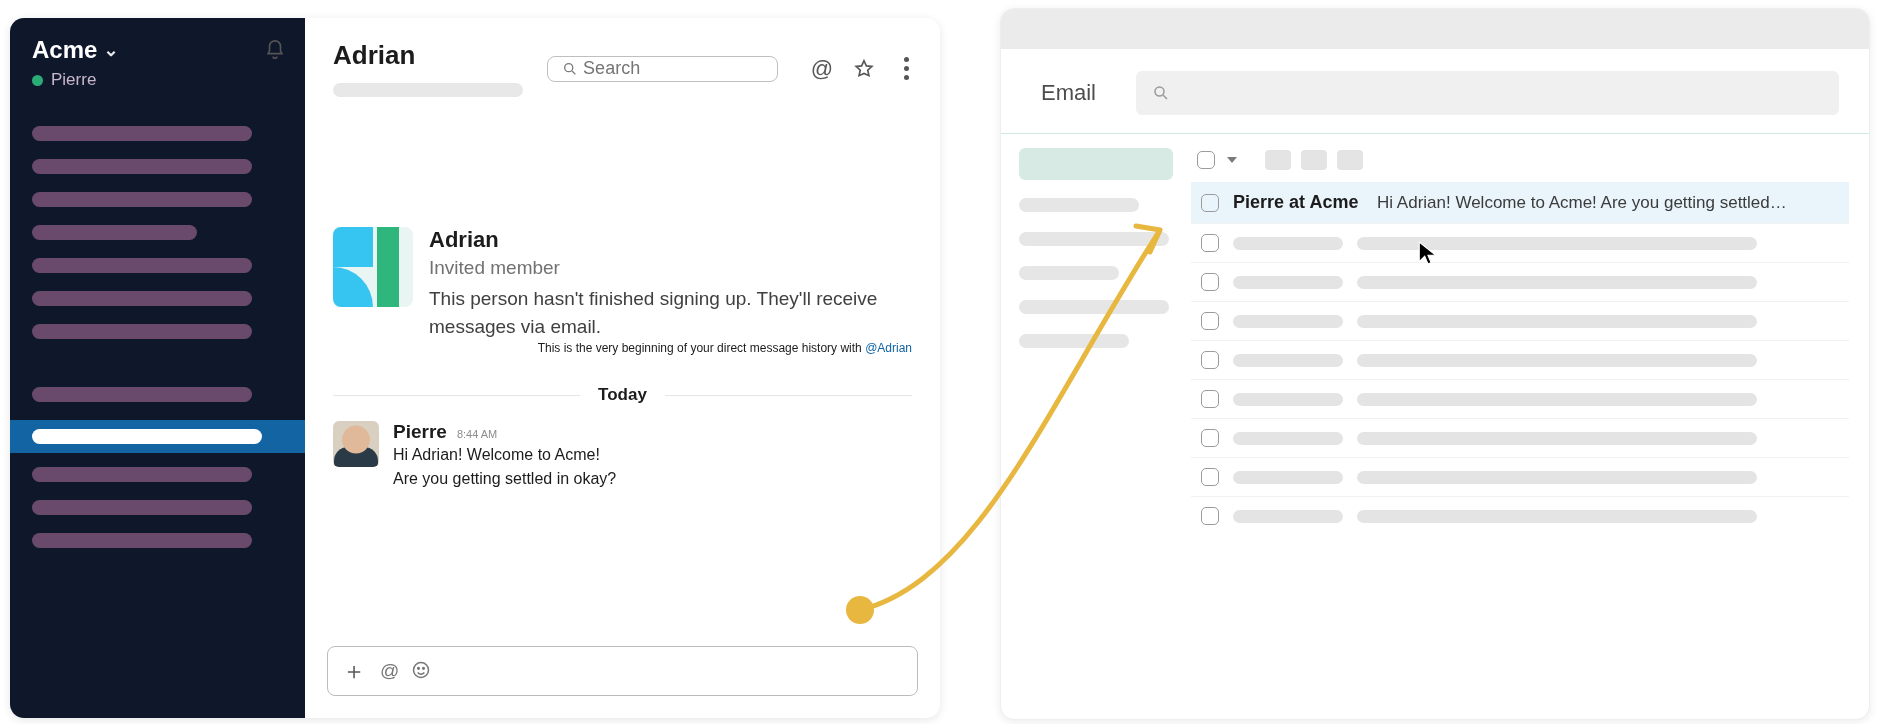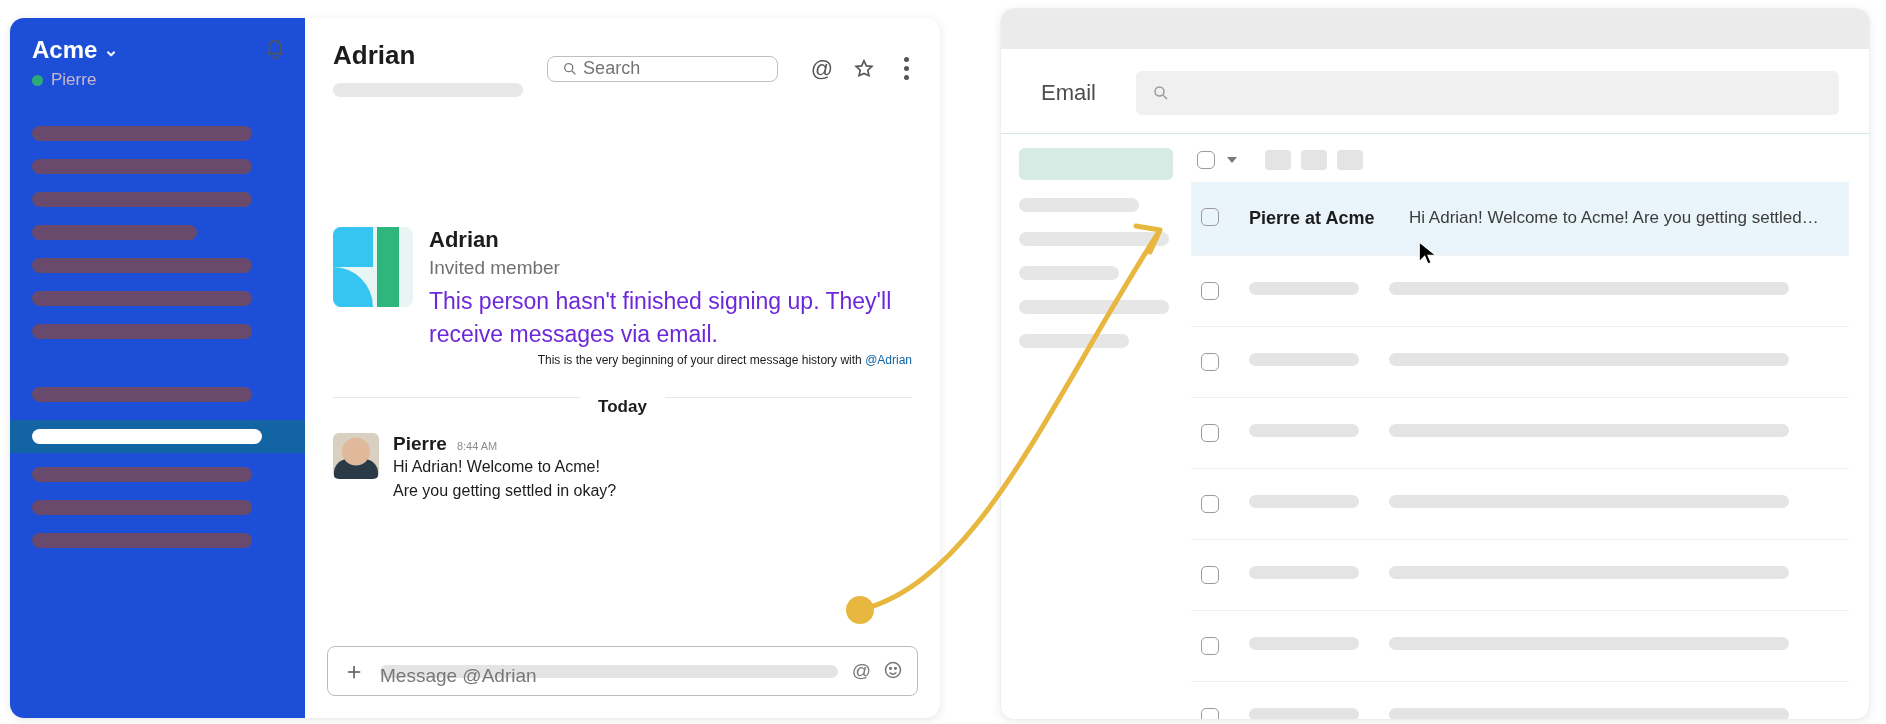--- a/index.html
+++ b/index.html
@@ -25,21 +25,21 @@
     width: 930px;
     height: 700px;
     background:#fff;
     border-radius:14px;
     box-shadow: 0 2px 10px rgba(0,0,0,.1);
     display:flex;
     overflow:hidden;
   }
   .sb {
     width: 295px;
-    background:#1d4ed8;
+    background:#0f172a;
     color:#fff;
     padding: 18px 18px 0 22px;
   }
   .sb-top { display:flex; align-items:center; justify-content:space-between; }
   .ws-name { font-size:24px; font-weight:800; display:flex; align-items:center; gap:6px;}
   .chev { font-size:18px; opacity:.9;}
   .bell svg { width:24px; height:24px; stroke:#cfc3d3; fill:none; stroke-width:1.6;}
   .presence { display:flex; align-items:center; gap:8px; margin-top:6px; color:#c9b7cc; font-size:17px;}
   .dot{width:11px;height:11px;border-radius:50%;background:#2bac76;display:inline-block;}
   .sb-items{margin-top:36px;}
@@ -64,24 +64,24 @@
   .dots span{width:5px;height:5px;border-radius:50%;background:#555;display:block;}
 
   .body{flex:1;padding:120px 28px 0 28px;position:relative;}
   .profile{display:flex;gap:16px;}
   .avatar-lg{width:80px;height:80px;border-radius:8px;flex:none;position:relative;overflow:hidden;background:#e8f5f3;}
   .avatar-lg .a{position:absolute;left:0;top:0;width:40px;height:40px;background:#36c5f0;}
   .avatar-lg .b{position:absolute;left:0;bottom:0;width:40px;height:40px;background:#36c5f0;border-top-right-radius:40px;}
   .avatar-lg .c{position:absolute;right:14px;top:0;width:22px;height:80px;background:#2eb67d;}
   .pname{font-size:22px;font-weight:800;color:#1d1c1d;}
   .psub{font-size:19px;color:#717171;margin-top:4px;}
-  .pdesc{font-size:23px;color:#6d28d9;margin-top:6px;line-height:1.45;max-width:480px;}
+  .pdesc{font-size:19px;color:#404040;margin-top:6px;line-height:1.45;max-width:480px;}
   .beginning{font-size:12px;color:#1d1c1d;line-height:1.45;text-align:right;}
   .mention{color:#1264a3;}
-  .divider{display:flex;align-items:flex-start;margin:28px 0 16px 0;}
+  .divider{display:flex;align-items:center;margin:28px 0 16px 0;}
   .divider::before,.divider::after{content:"";flex:1;height:1px;background:#e6e6e6;}
   .divider span{padding:0 18px;font-weight:700;color:#1d1c1d;font-size:17px;}
 
   .msg{display:flex;gap:14px;}
   .avatar-sm{width:46px;height:46px;border-radius:6px;background:#d9d0c2;flex:none;position:relative;overflow:hidden;}
   .avatar-sm::after{content:"";position:absolute;left:50%;top:58%;width:28px;height:28px;background:#e0b89a;border-radius:50%;transform:translate(-50%,-80%);}
   .avatar-sm::before{content:"";position:absolute;left:50%;bottom:-8px;width:44px;height:28px;background:#2a3b47;border-radius:14px 14px 0 0;transform:translateX(-50%);}
   .msg-body .mh{display:flex;align-items:baseline;gap:10px;}
   .msg-body .mname{font-weight:800;font-size:19px;color:#1d1c1d;}
   .msg-body .mtime{font-size:11px;color:#8c8c8c;}
@@ -110,21 +110,21 @@
   .email-side{width:190px;padding:14px 18px;}
   .es-active{height:32px;background:#d7ebe4;border-radius:6px;margin-bottom:18px;}
   .es-ph{height:14px;background:#e6e6e6;border-radius:7px;margin-bottom:20px;}
   .es-ph.w1{width:120px;} .es-ph.w2{width:150px;} .es-ph.w3{width:100px;} .es-ph.w4{width:110px;}
 
   .email-list{flex:1;padding:10px 20px 0 0;}
   .tools{display:flex;align-items:center;gap:10px;padding:6px 0 12px 6px;}
   .cb{width:18px;height:18px;border:1.6px solid #9b9b9b;border-radius:5px;display:inline-block;}
   .caret{width:0;height:0;border-left:5px solid transparent;border-right:5px solid transparent;border-top:6px solid #7a7a7a;margin-left:2px;}
   .tbtn{width:26px;height:20px;background:#e4e4e4;border-radius:4px;}
-  .row{display:flex;gap:30px;padding:26px 10px;border-top:1px solid #f1f1f1;}
+  .row{display:flex;align-items:center;gap:14px;padding:10px 10px;border-top:1px solid #f1f1f1;}
   .row.first{background:#eaf4fb;border-top:none;}
   .sender{font-weight:800;font-size:18px;color:#1d1c1d;min-width:130px;}
   .preview{font-size:17px;color:#3c3c3c;white-space:nowrap;overflow:hidden;text-overflow:ellipsis;}
   .ph{height:13px;background:#e4e4e4;border-radius:7px;}
   .row .phs{width:110px;} .row .phl{flex:1;max-width:400px;}
 
   
   .cursor{position:absolute;left:1416px;top:240px;}
   .cursor svg{width:26px;height:26px;}
 
@@ -236,21 +236,20 @@
             <div class="mtext">
               <div>Hi Adrian! Welcome to Acme!</div>
               <div>Are you getting settled in okay?</div>
             </div>
           </div>
         </div>
       </div>
 
       <div class="composer">
         <span class="plus">＋</span>
-        <span class="ph">Message @Adrian</span>
         <span class="right">
           <span style="font-size:19px;">@</span>
           <svg viewBox="0 0 24 24">
               <circle cx="12" cy="12" r="9"></circle>
               <circle cx="9" cy="10" r="1" fill="#777"></circle>
               <circle cx="15" cy="10" r="1" fill="#777"></circle>
               <path d="M8 15c1.2 1.3 2.6 2 4 2s2.8-.7 4-2"></path>
             </svg>
         </span>
       </div>

